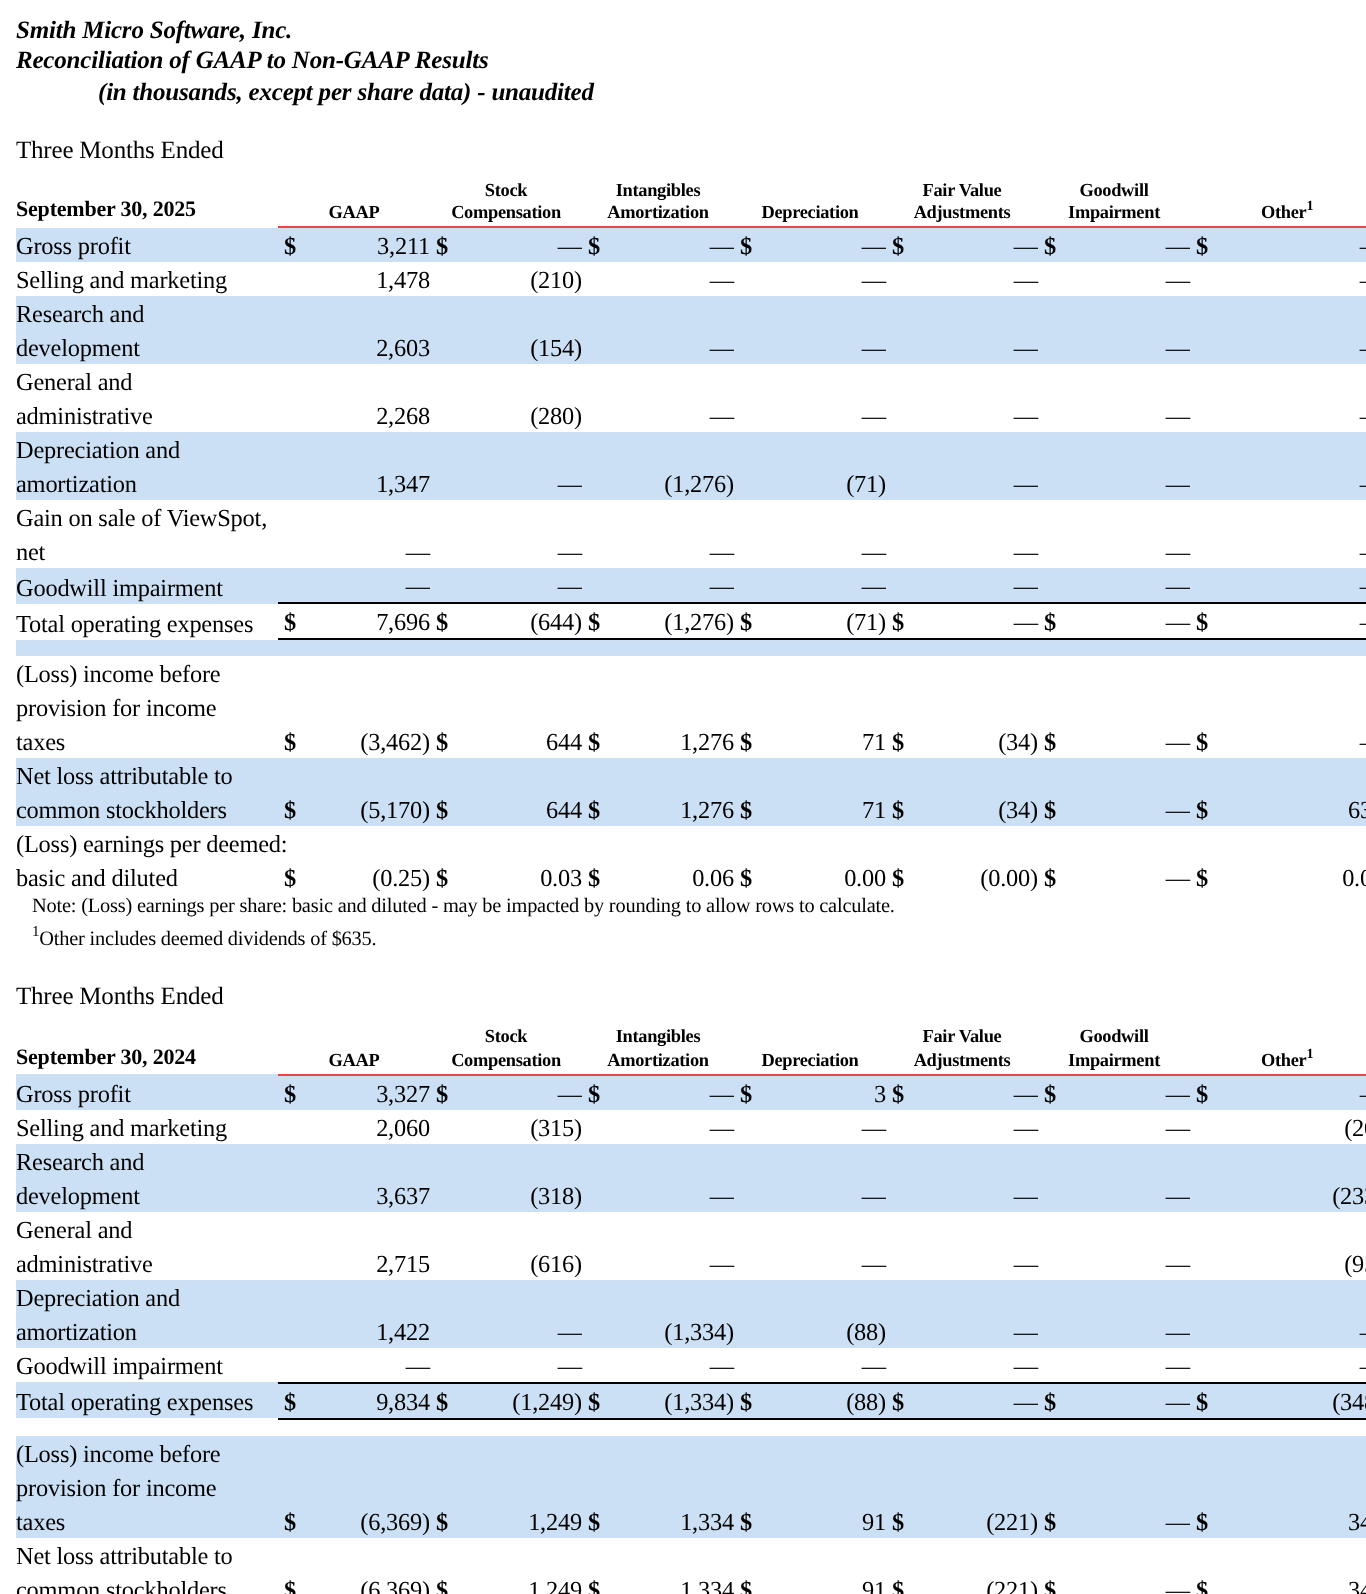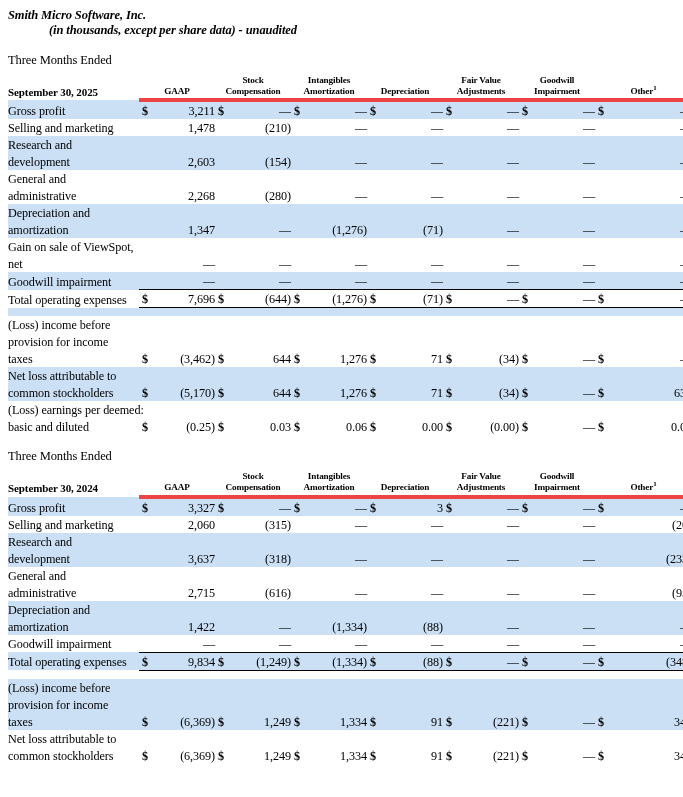--- a/index.html
+++ b/index.html
@@ -108,21 +108,21 @@
   }
 
   
   tr.band td { background: #cbe0f5; }
 
   
   tr.spacer td { height: 8px; font-size: 1px; line-height: 1px; }
 
   
   tr.ruled-top td.val { border-top: 1px solid #000; }
-  tr.hdr th.ruled { border-bottom: 4px solid #ef4444; }
+  tr.hdr th.ruled { border-bottom: 1px solid #ef4444; }
   tr.total td.val { border-top: 1px solid #000; }
   tr.total-bottom td.val { border-bottom: 1px solid #000; }
 
   td.h2 { height: 17px; }
 
   .notes {
     padding: 1px 6px 0 8px;
     font-size: 10.2px;
     line-height: 1.26;
     letter-spacing: -0.1px;
@@ -130,20 +130,21 @@
   .notes div { white-space: normal; }
   .notes sup { font-size: 7.5px; vertical-align: super; }
 </style>
 </head>
 <body>
 
 <div class="page">
 
   <div class="doc-head">
     <div class="ln">Smith Micro Software, Inc.</div>
+    <div class="ln">Reconciliation of GAAP to Non-GAAP Results</div>
     <div class="ln ital">(in thousands, except per share data) - unaudited</div>
   </div>
 
   <div id="sections-host">
       <div class="section">
         <div class="section-title">Three Months Ended</div>
         <table class="fin">
           <colgroup>
             <col class="lbl">
             <col class="num">
@@ -383,20 +384,24 @@
               <td class="val h2"><span class="cur">$</span><span>(0.25)</span></td>
               <td class="val h2"><span class="cur">$</span><span>0.03</span></td>
               <td class="val h2"><span class="cur">$</span><span>0.06</span></td>
               <td class="val h2"><span class="cur">$</span><span>0.00</span></td>
               <td class="val h2"><span class="cur">$</span><span>(0.00)</span></td>
               <td class="val h2"><span class="cur">$</span><span>—</span></td>
               <td class="val h2"><span class="cur">$</span><span>0.03</span></td>
             </tr>
           </tbody>
         </table>
+        <div class="notes">
+          <div><span>Note: (Loss) earnings per share: basic and diluted - may be impacted by rounding to allow rows to calculate.</span></div>
+          <div><sup>1</sup><span>Other includes deemed dividends of $635.</span></div>
+        </div>
       </div>
       <div class="section">
         <div class="section-title">Three Months Ended</div>
         <table class="fin">
           <colgroup>
             <col class="lbl">
             <col class="num">
             <col class="num">
             <col class="num">
             <col class="num">

